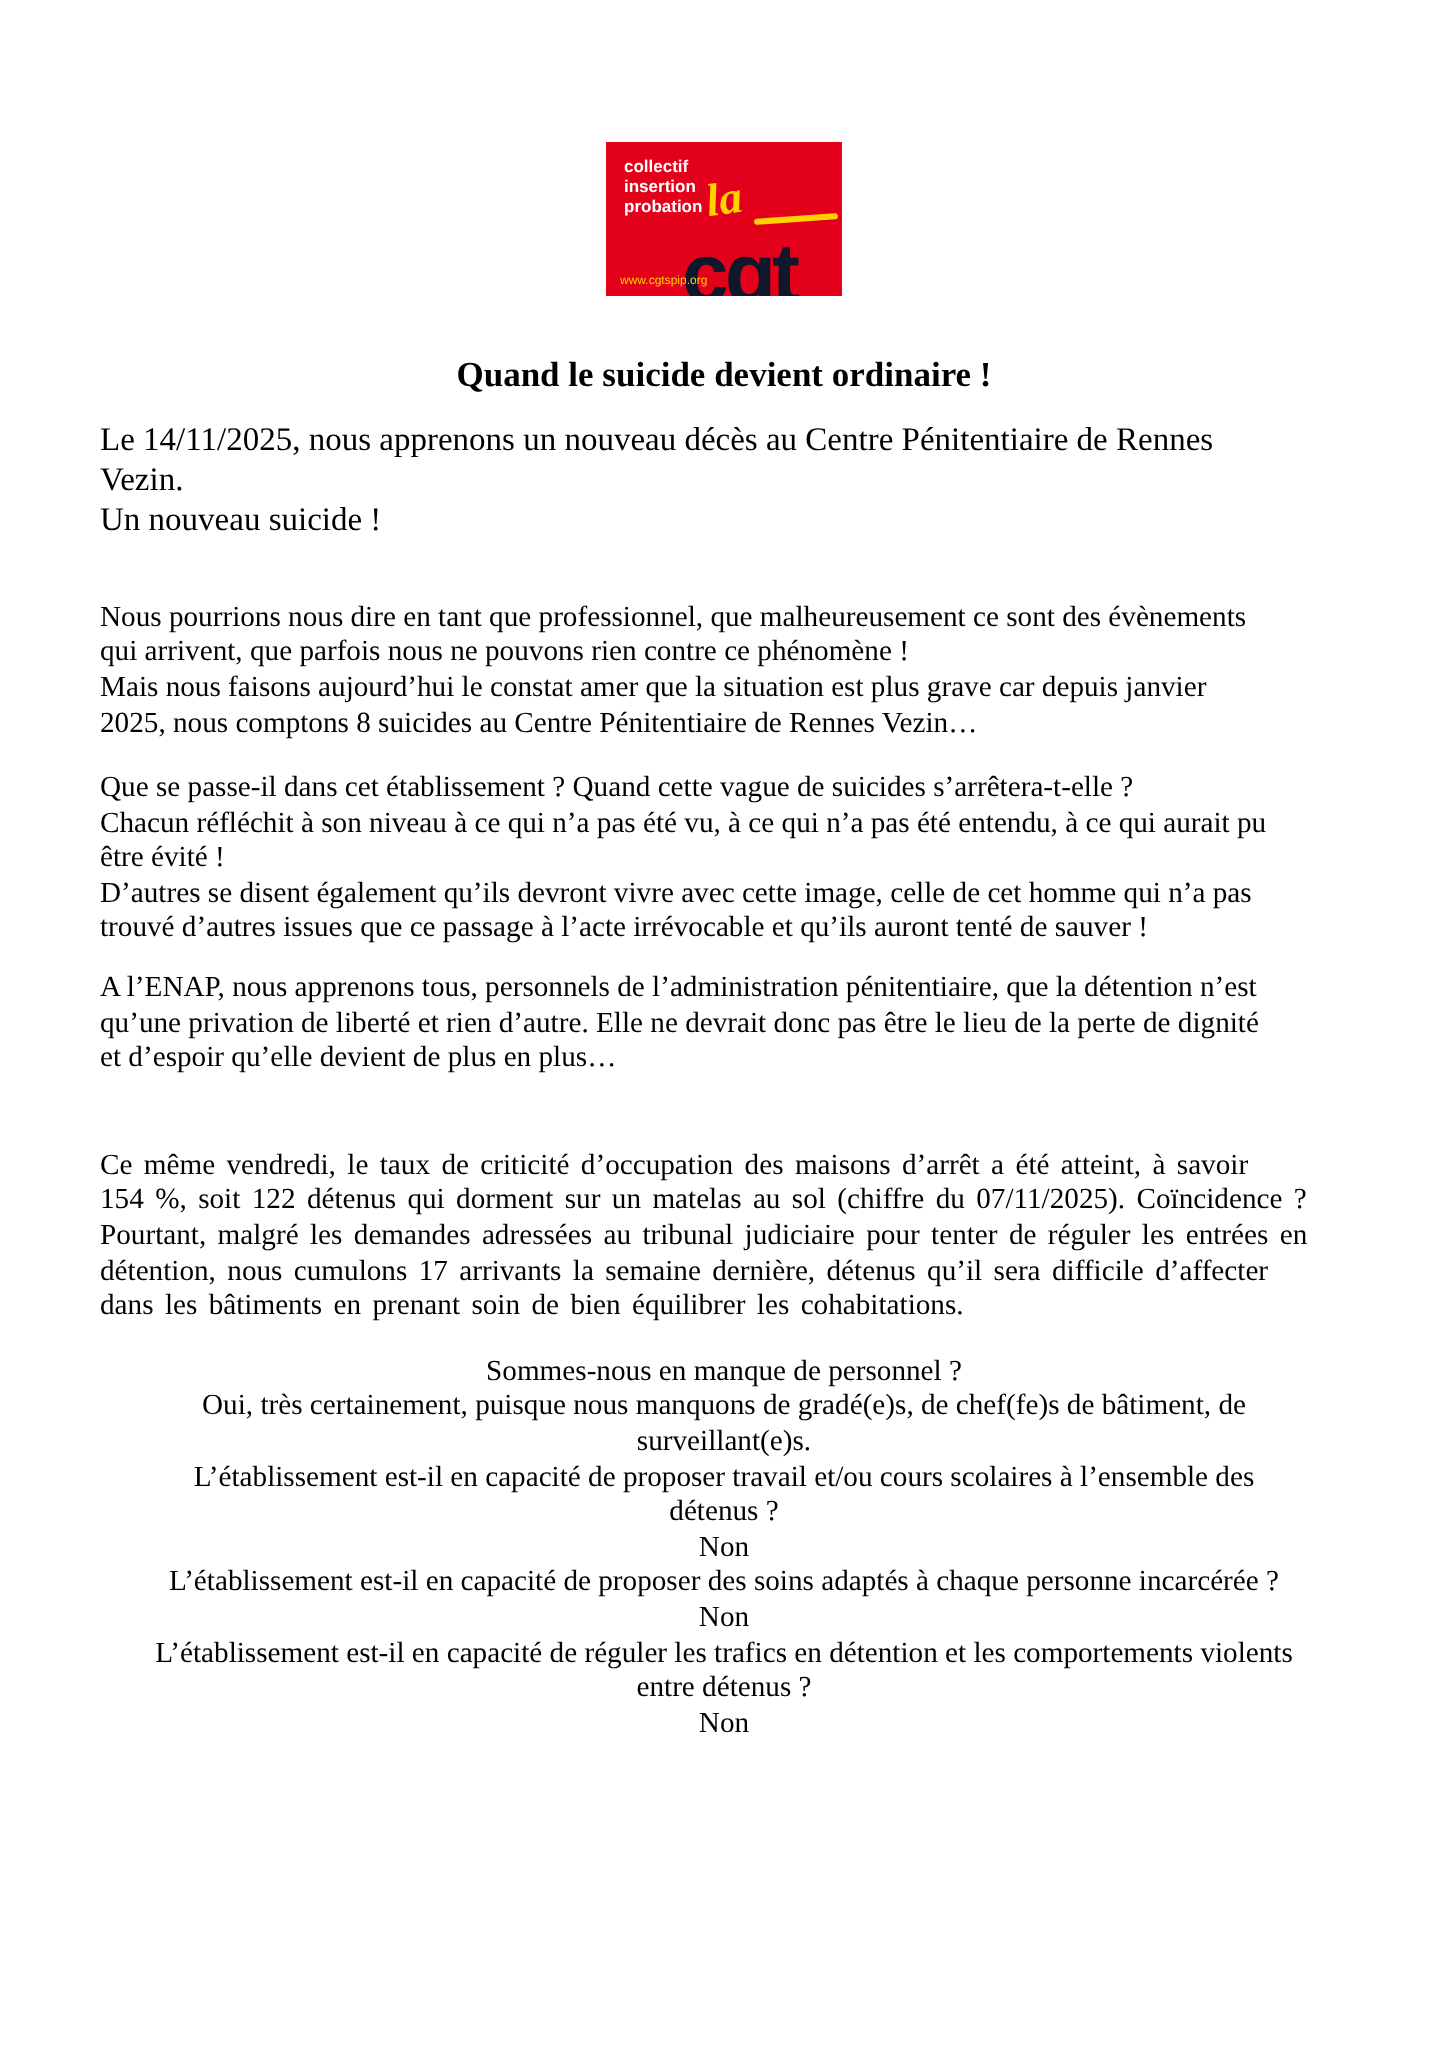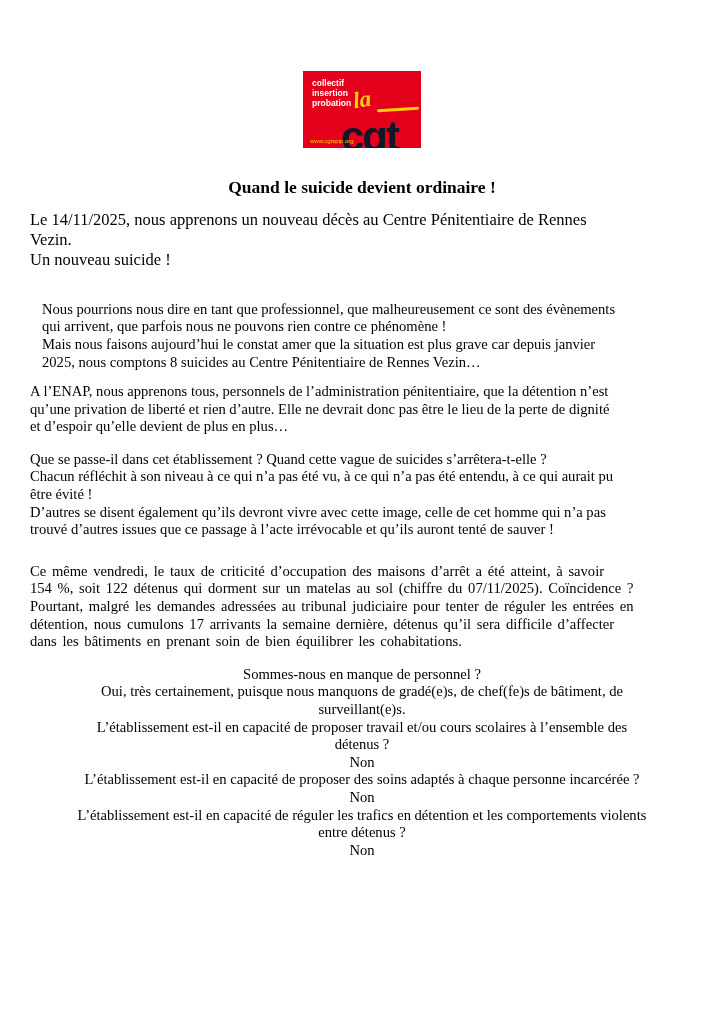--- a/index.html
+++ b/index.html
@@ -12,21 +12,21 @@
     height: 1024px;
     font-family: "Liberation Serif", "DejaVu Serif", serif;
     color: #000000;
     overflow: hidden;
   }
   .page {
     width: 724px;
     height: 1024px;
     background: #ffffff;
     box-sizing: border-box;
-    padding: 0 30px;
+    padding: 0 50px;
     position: relative;
   }
   
   .logo {
     position: relative;
     width: 118px;
     height: 77px;
     margin: 0 auto;
     top: 71px;
     background: #e2001a;
@@ -101,25 +101,25 @@
   .intro {
     margin-top: 6px;
     font-size: 16.5px;
     line-height: 20px;
   }
   .body-text {
     font-size: 14.6px;
     line-height: 17.6px;
   }
   .p-ambiance   { margin-top: 14px; }
-  .p-pourrions  { margin-top: 31px; margin-left: 12px; }
+  .p-pourrions  { margin-top: 31px; }
   .p-quesepasse { margin-top: 15px; }
   .p-enap       { margin-top: 12px; }
   .q-alors      { margin-top: 29px; text-align: center; }
-  .p-vendredi   { margin-top: 24px; word-spacing: 0.14em; }
+  .p-vendredi   { margin-top: 36px; word-spacing: 0.14em; }
   .qa-block     { margin-top: 15px; text-align: center; }
 </style>
 </head>
 <body>
 
 <div class="page">
 
   <div class="logo">
     <span class="org-lines">collectif
 insertion
@@ -135,29 +135,29 @@
   <p class="intro">Le 14/11/2025, nous apprenons un nouveau décès au Centre Pénitentiaire de Rennes
 Vezin.
 Un nouveau suicide !</p>
 
 
   <p class="body-text p-pourrions">Nous pourrions nous dire en tant que professionnel, que malheureusement ce sont des évènements
 qui arrivent, que parfois nous ne pouvons rien contre ce phénomène !
 Mais nous faisons aujourd’hui le constat amer que la situation est plus grave car depuis janvier
 2025, nous comptons 8 suicides au Centre Pénitentiaire de Rennes Vezin…</p>
 
-  <p class="body-text p-enap">A l’ENAP, nous apprenons tous, personnels de l’administration pénitentiaire, que la détention n’est
-qu’une privation de liberté et rien d’autre. Elle ne devrait donc pas être le lieu de la perte de dignité
-et d’espoir qu’elle devient de plus en plus…</p>
-
   <p class="body-text p-quesepasse">Que se passe-il dans cet établissement ? Quand cette vague de suicides s’arrêtera-t-elle ?
 Chacun réfléchit à son niveau à ce qui n’a pas été vu, à ce qui n’a pas été entendu, à ce qui aurait pu
 être évité !
 D’autres se disent également qu’ils devront vivre avec cette image, celle de cet homme qui n’a pas
 trouvé d’autres issues que ce passage à l’acte irrévocable et qu’ils auront tenté de sauver !</p>
+
+  <p class="body-text p-enap">A l’ENAP, nous apprenons tous, personnels de l’administration pénitentiaire, que la détention n’est
+qu’une privation de liberté et rien d’autre. Elle ne devrait donc pas être le lieu de la perte de dignité
+et d’espoir qu’elle devient de plus en plus…</p>
 
 
   <p class="body-text p-vendredi">Ce même vendredi, le taux de criticité d’occupation des maisons d’arrêt a été atteint, à savoir
 154 %, soit 122 détenus qui dorment sur un matelas au sol (chiffre du 07/11/2025). Coïncidence ?
 Pourtant, malgré les demandes adressées au tribunal judiciaire pour tenter de réguler les entrées en
 détention, nous cumulons 17 arrivants la semaine dernière, détenus qu’il sera difficile d’affecter
 dans les bâtiments en prenant soin de bien équilibrer les cohabitations.</p>
 
   <p class="body-text qa-block">Sommes-nous en manque de personnel ?
 Oui, très certainement, puisque nous manquons de gradé(e)s, de chef(fe)s de bâtiment, de

